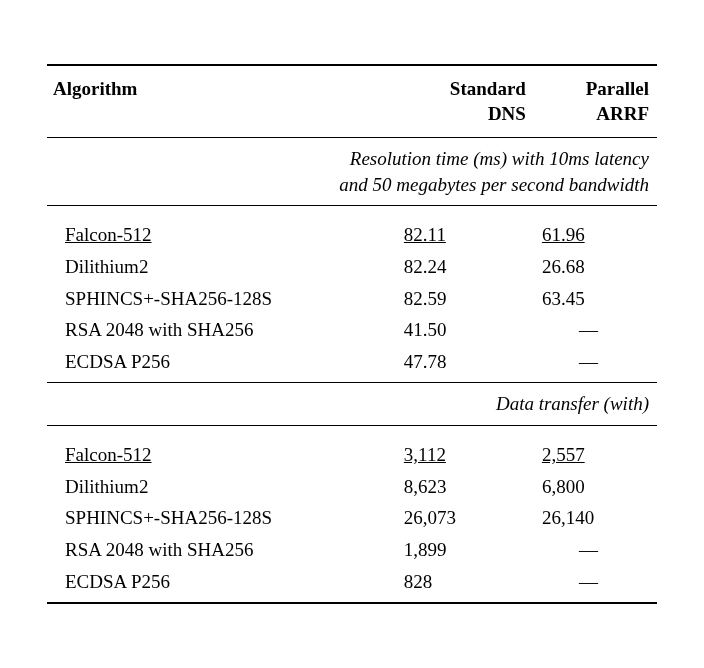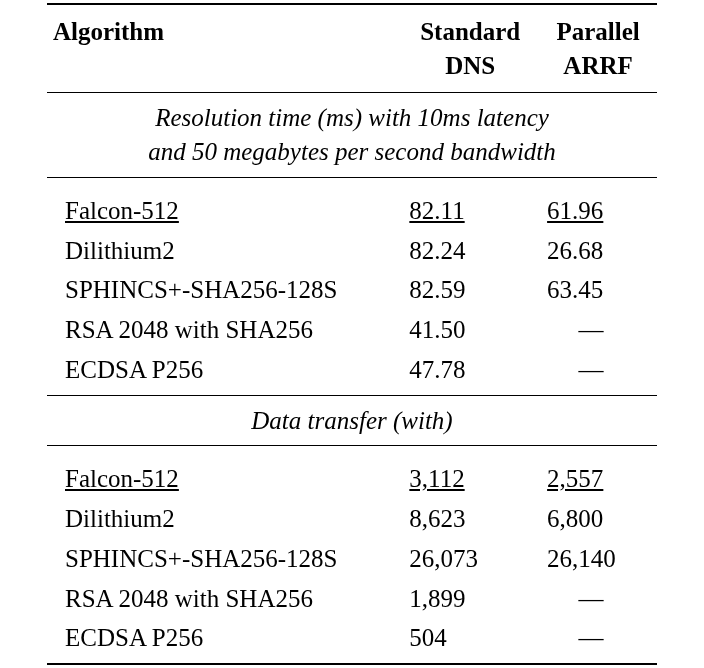--- a/index.html
+++ b/index.html
@@ -14,21 +14,21 @@
     display: flex;
     align-items: center;
     justify-content: center;
   }
   .table-wrap {
     width: 610px;
   }
   table {
     border-collapse: collapse;
     width: 100%;
-    font-size: 25px;
+    font-size: 19px;
     line-height: 1.35;
   }
   th, td {
     padding: 4px 8px;
     border: none;
   }
   .rule-top {
     border-top: 2px solid #000;
   }
   .rule-bottom {
@@ -43,21 +43,21 @@
     vertical-align: top;
     padding-top: 10px;
     padding-bottom: 10px;
   }
   th.alg-head {
     text-align: left;
     padding-left: 6px;
   }
   .stack {
     display: block;
-    text-align: center;
+    text-align: right;
   }
   .section-row td {
     text-align: center;
     font-style: italic;
     padding-top: 8px;
     padding-bottom: 8px;
   }
   .algo-cell {
     text-align: left;
     padding-left: 18px;
@@ -165,19 +165,19 @@
         <td class="num-cell">26,073</td>
         <td class="num-cell last">26,140</td>
       </tr>
       <tr class="data-row">
         <td class="algo-cell">RSA 2048 with SHA256</td>
         <td class="num-cell">1,899</td>
         <td class="dash last">—</td>
       </tr>
       <tr class="data-row last rule-bottom">
         <td class="algo-cell">ECDSA P256</td>
-        <td class="num-cell">504</td>
+        <td class="num-cell">828</td>
         <td class="dash last">—</td>
       </tr>
 
     </tbody>
   </table>
 </div>
 
 </body></html>

